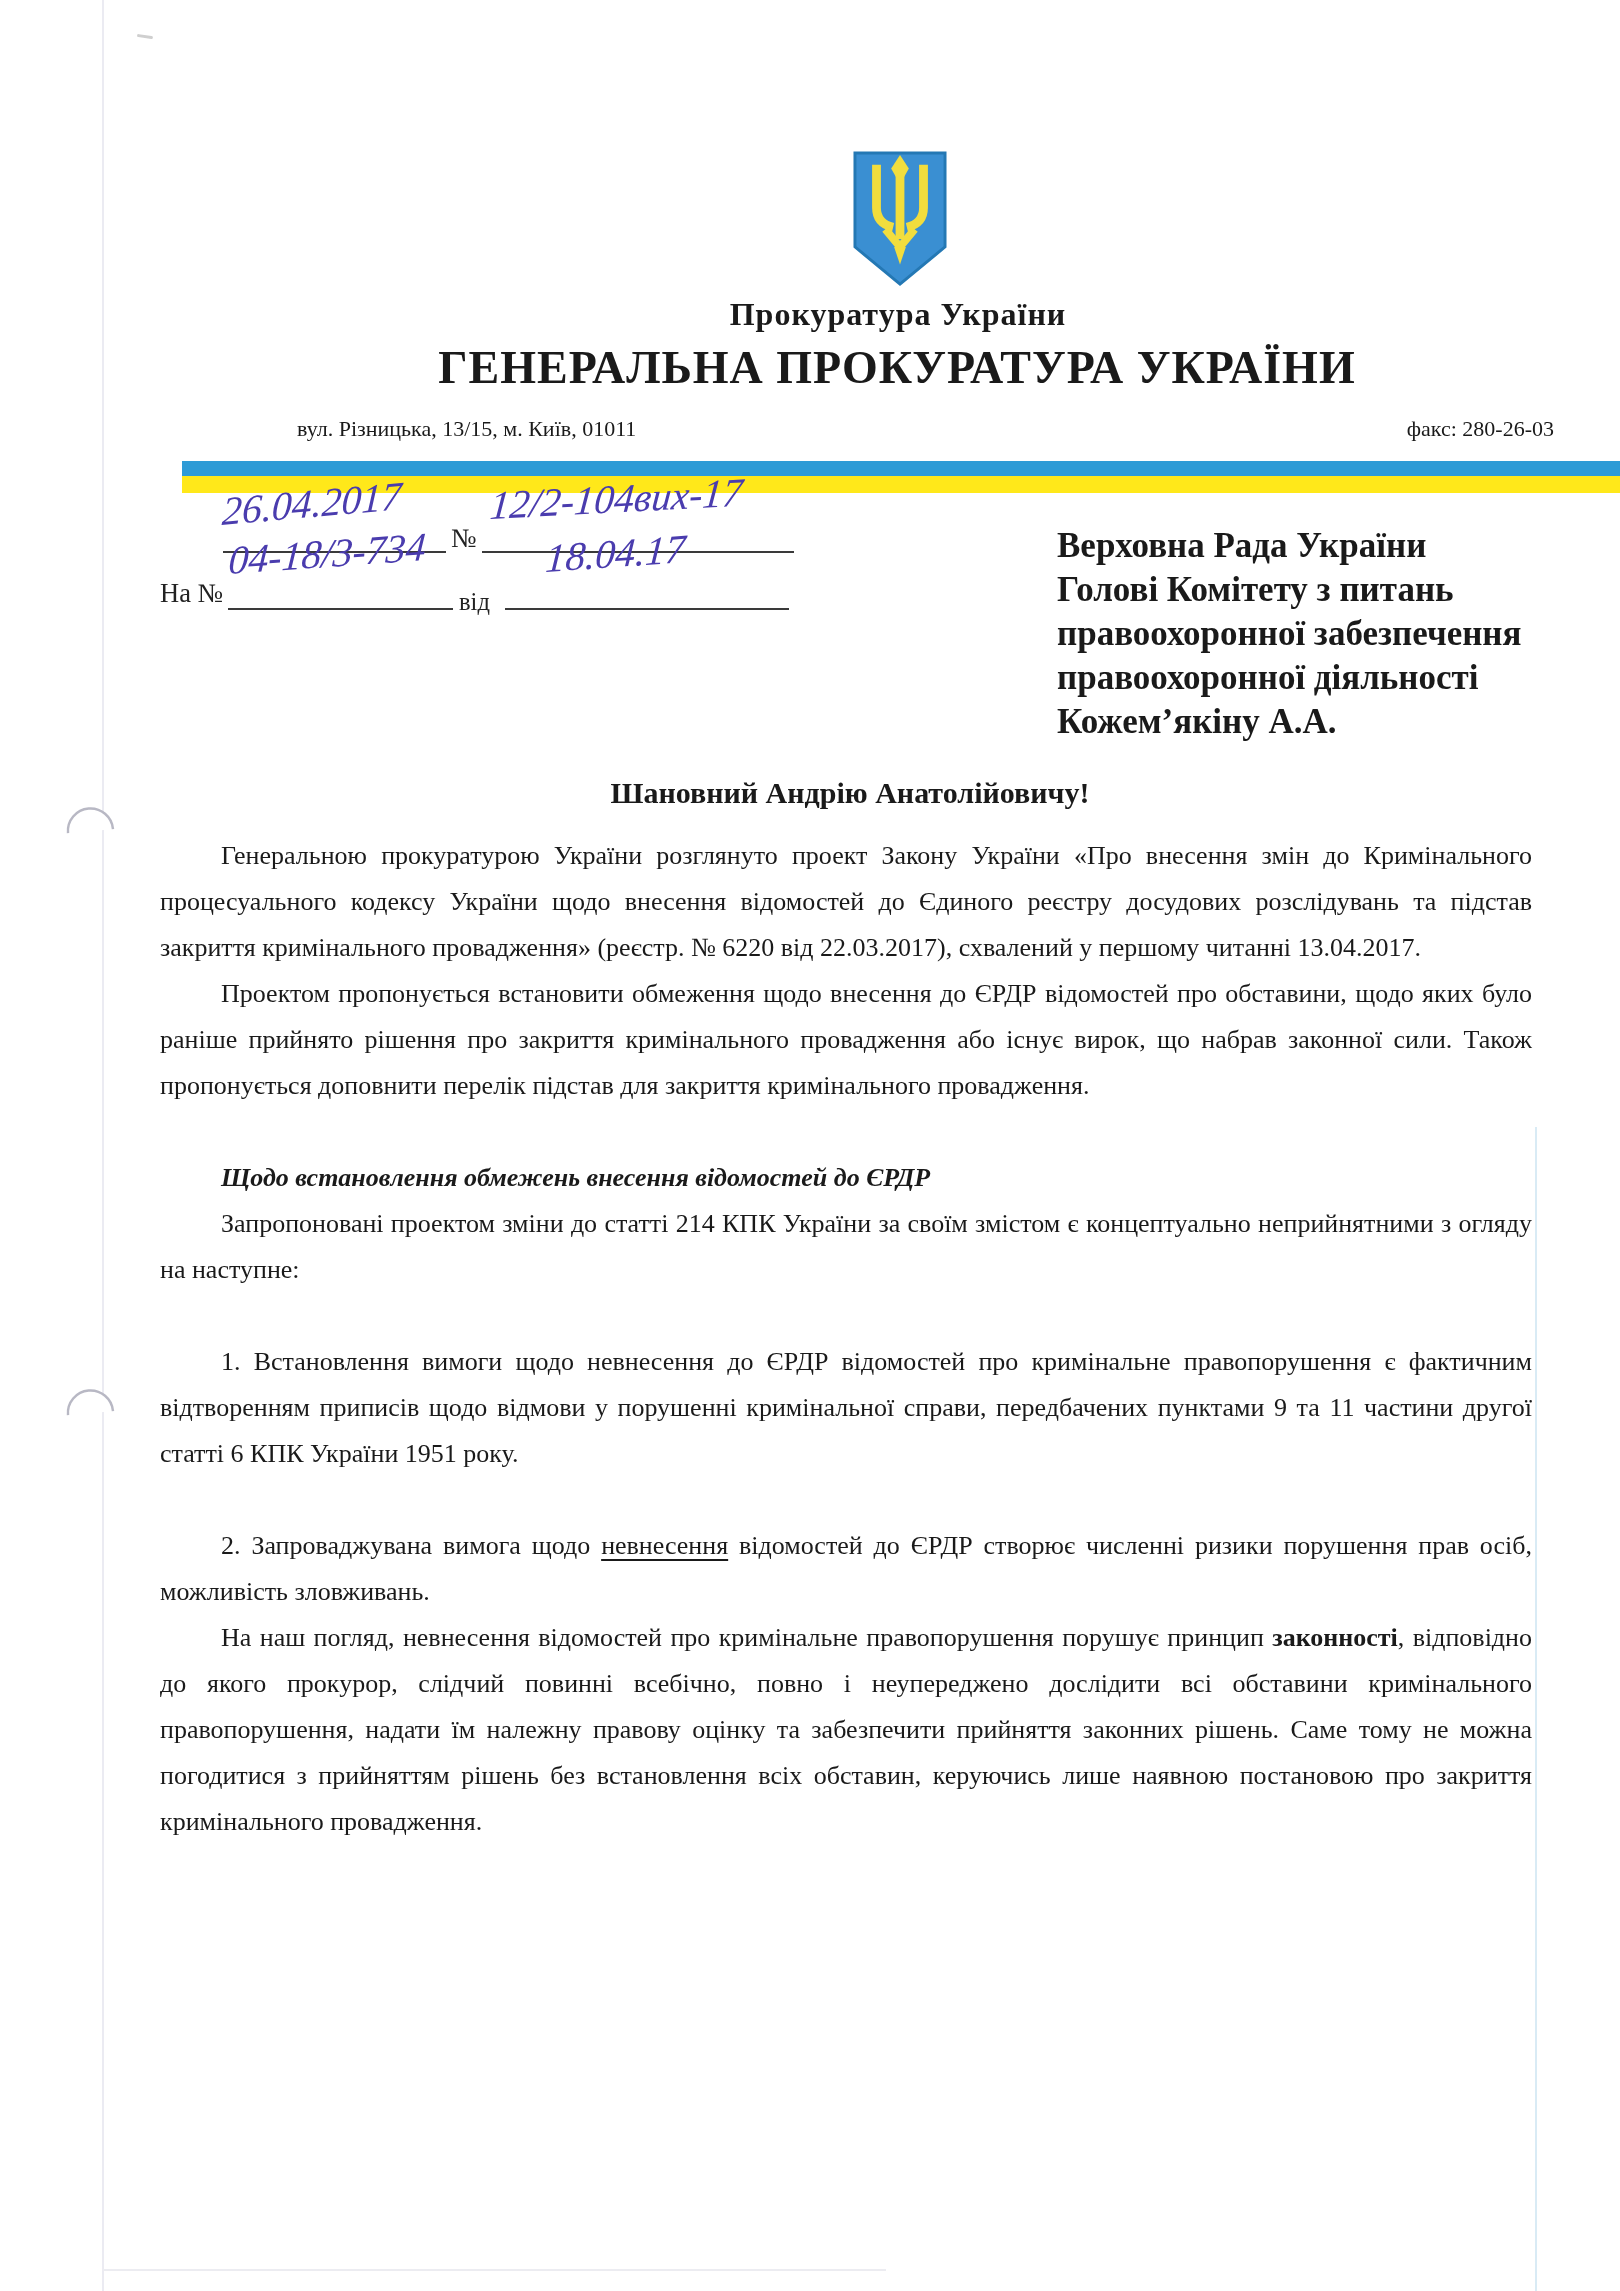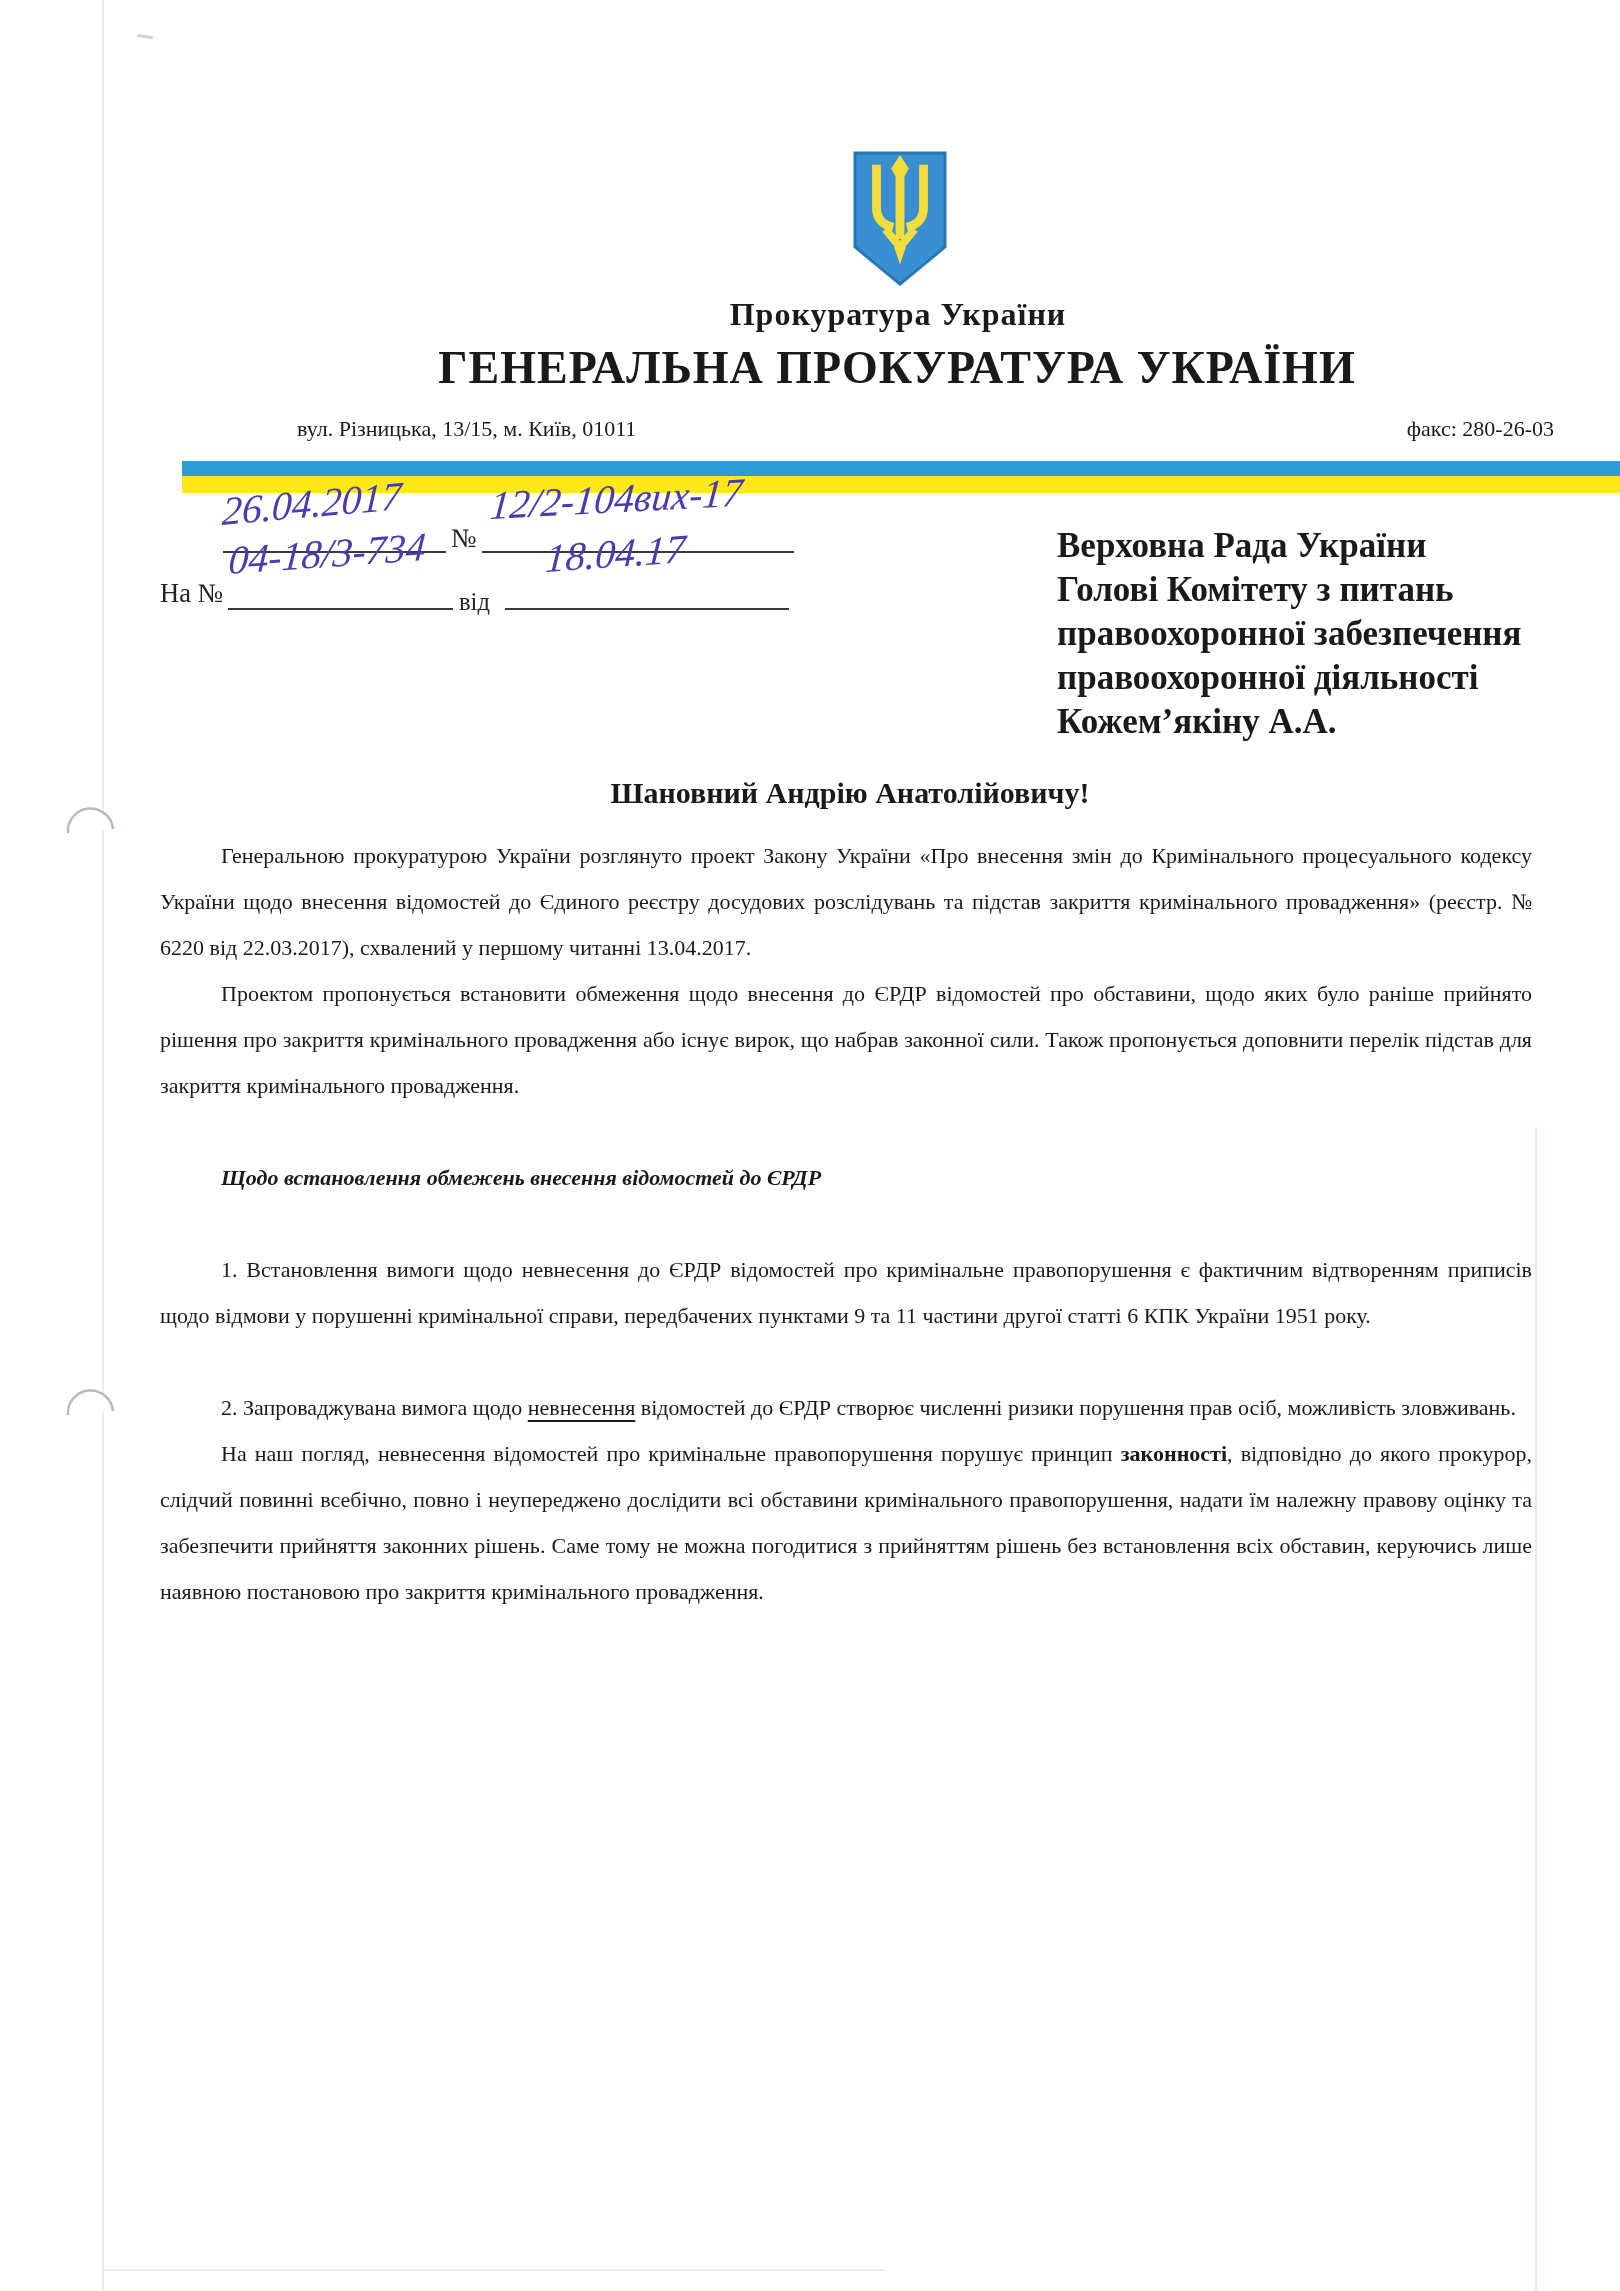--- a/index.html
+++ b/index.html
@@ -45,21 +45,21 @@
   .ul-a{left:223px;top:551px;width:223px;}
   .ul-b{left:482px;top:551px;width:312px;}
   .ul-c{left:228px;top:608px;width:225px;}
   .ul-d{left:505px;top:608px;width:284px;}
 
   
   .recipient{left:1057px;top:508px;width:510px;font-size:35px;font-weight:bold;line-height:44px;margin-top:16px;}
 
   
   .salutation{left:164px;top:776px;width:1372px;text-align:center;font-size:30px;font-weight:bold;}
-  .body-text{left:160px;top:833px;width:1372px;font-size:22px;line-height:46px;text-align:justify;}
+  .body-text{left:160px;top:833px;width:1372px;font-size:26px;line-height:46px;text-align:justify;}
   .body-text p{margin:0;text-indent:61px;}
   .body-text p.gap{margin-top:46px;}
   .body-text .subhead{font-weight:bold;font-style:italic;margin-top:46px;}
   .u{text-decoration:underline;text-underline-offset:4.9px;}
   .b{font-weight:bold;}
 </style>
 </head>
 <body>
 
 <div class="page">
@@ -114,19 +114,20 @@
     <div>правоохоронної діяльності</div>
     <div>Кожем’якіну  А.А.</div>
   </div>
 
   <div class="abs salutation">Шановний Андрію Анатолійовичу!</div>
 
   <div class="abs body-text">
     <p>Генеральною прокуратурою України розглянуто проект Закону України «Про внесення змін до Кримінального процесуального кодексу України щодо внесення відомостей до Єдиного реєстру досудових розслідувань та підстав закриття кримінального провадження» (реєстр. № 6220 від 22.03.2017), схвалений у першому читанні 13.04.2017.</p>
     <p>Проектом пропонується встановити обмеження щодо внесення до ЄРДР відомостей про обставини, щодо яких було раніше прийнято рішення про закриття кримінального провадження або існує вирок, що набрав законної сили. Також пропонується доповнити перелік підстав для закриття кримінального провадження.</p>
     <p class="subhead">Щодо встановлення обмежень внесення відомостей до ЄРДР</p>
+    <p>Запропоновані проектом зміни до статті 214 КПК України за своїм змістом є концептуально неприйнятними з огляду на наступне:</p>
     <p class="gap">1. Встановлення вимоги щодо невнесення до ЄРДР відомостей про кримінальне правопорушення є фактичним відтворенням приписів щодо відмови у порушенні кримінальної справи, передбачених пунктами 9 та 11 частини другої статті 6 КПК України 1951 року.</p>
     <p class="gap"><span>2. Запроваджувана вимога щодо </span><span class="u">невнесення</span><span> відомостей до ЄРДР створює численні ризики порушення прав осіб, можливість зловживань.</span></p>
     <p><span>На наш погляд, невнесення відомостей про кримінальне правопорушення порушує принцип </span><span class="b">законності</span><span>, відповідно до якого прокурор, слідчий повинні всебічно, повно і неупереджено дослідити всі обставини кримінального правопорушення, надати їм належну правову оцінку та забезпечити прийняття законних рішень. Саме тому не можна погодитися з прийняттям рішень без встановлення всіх обставин, керуючись лише наявною постановою про закриття кримінального провадження.</span></p>
   </div>
 
 </div>
 
 
 </body></html>

